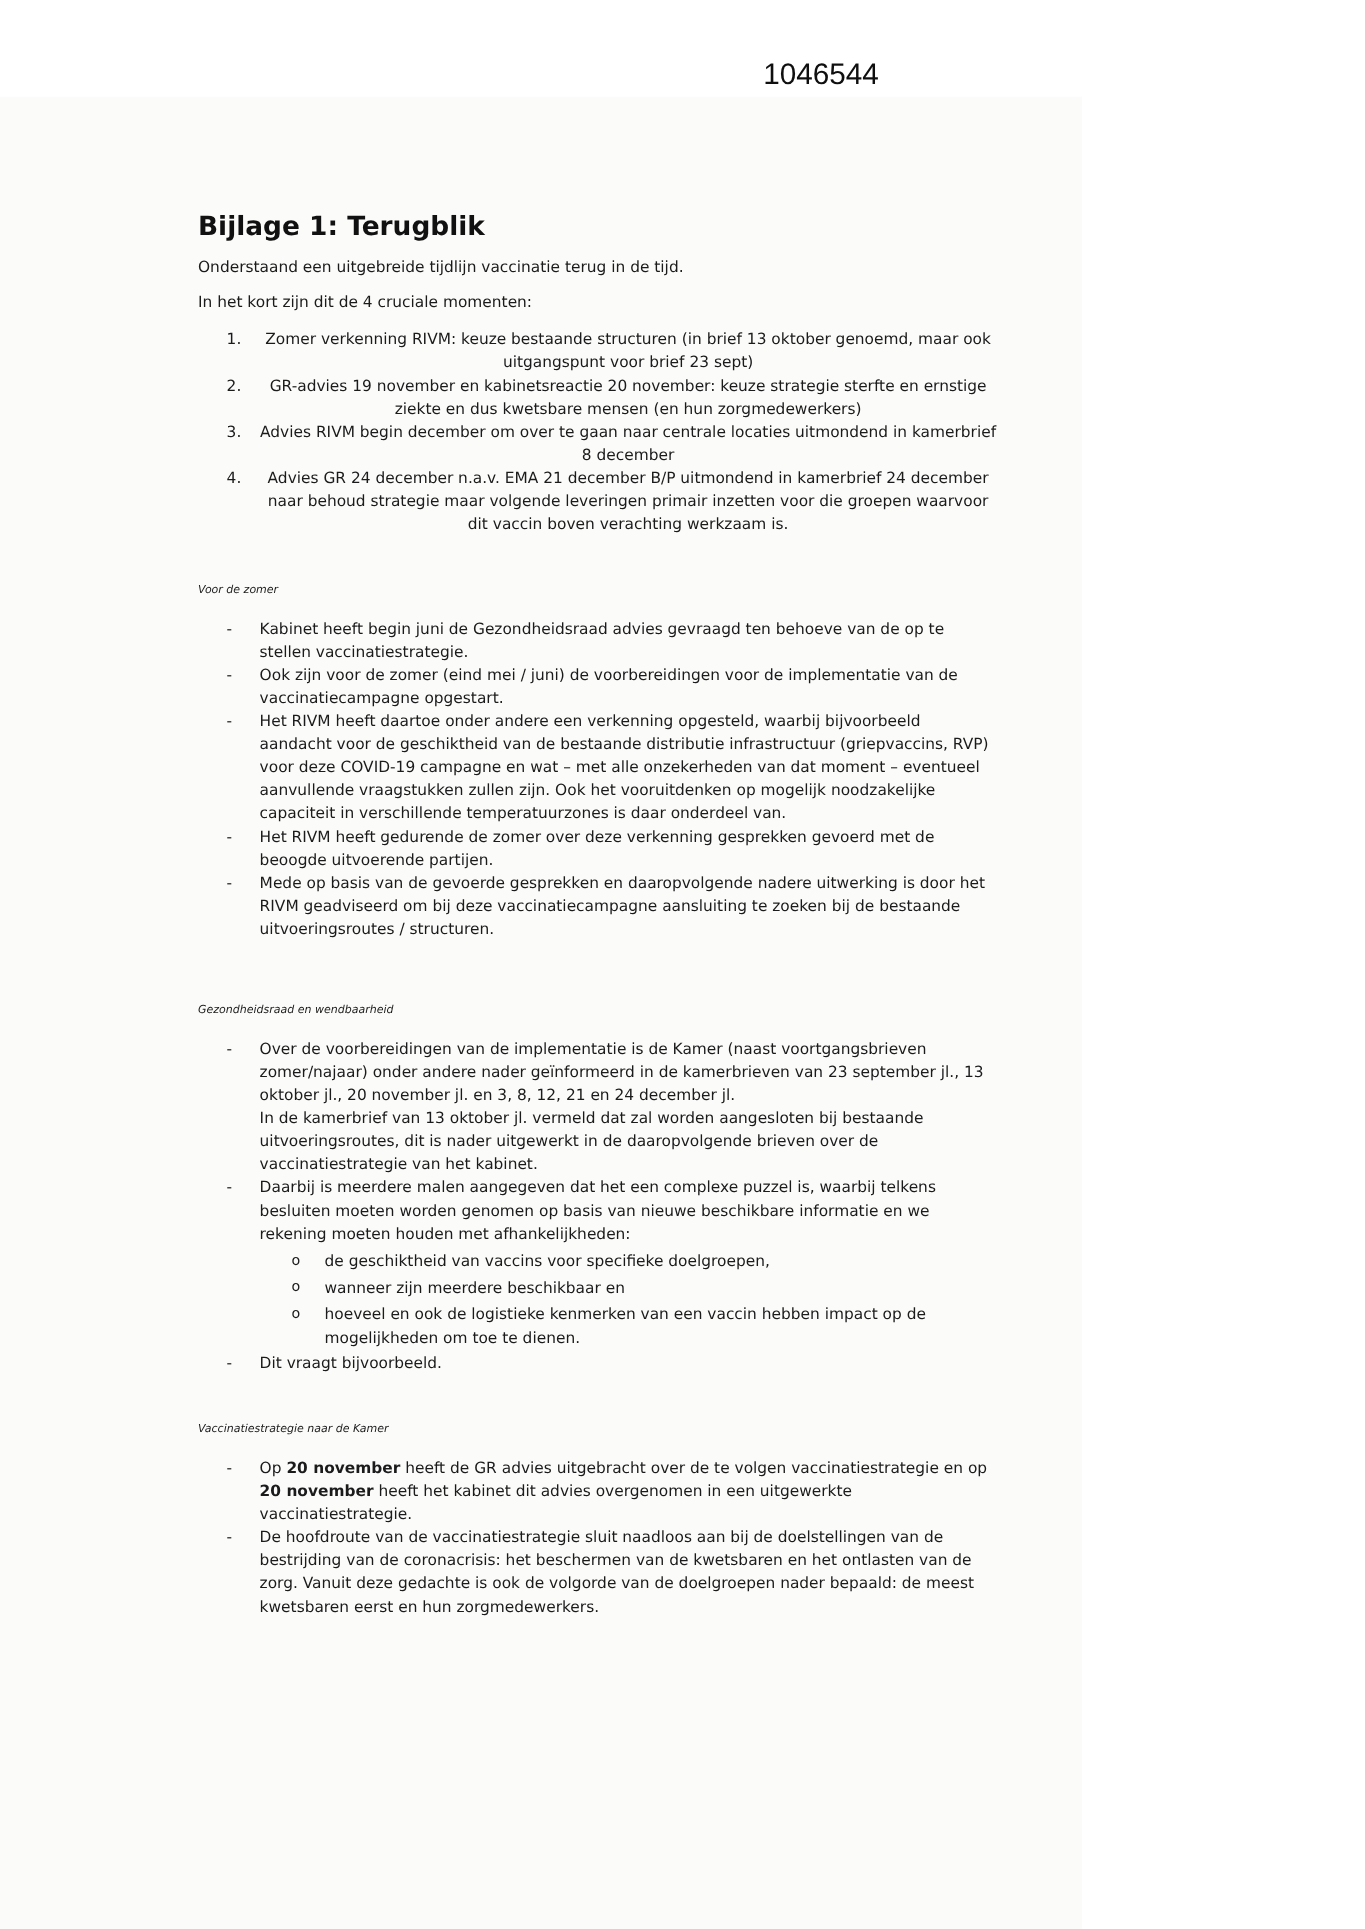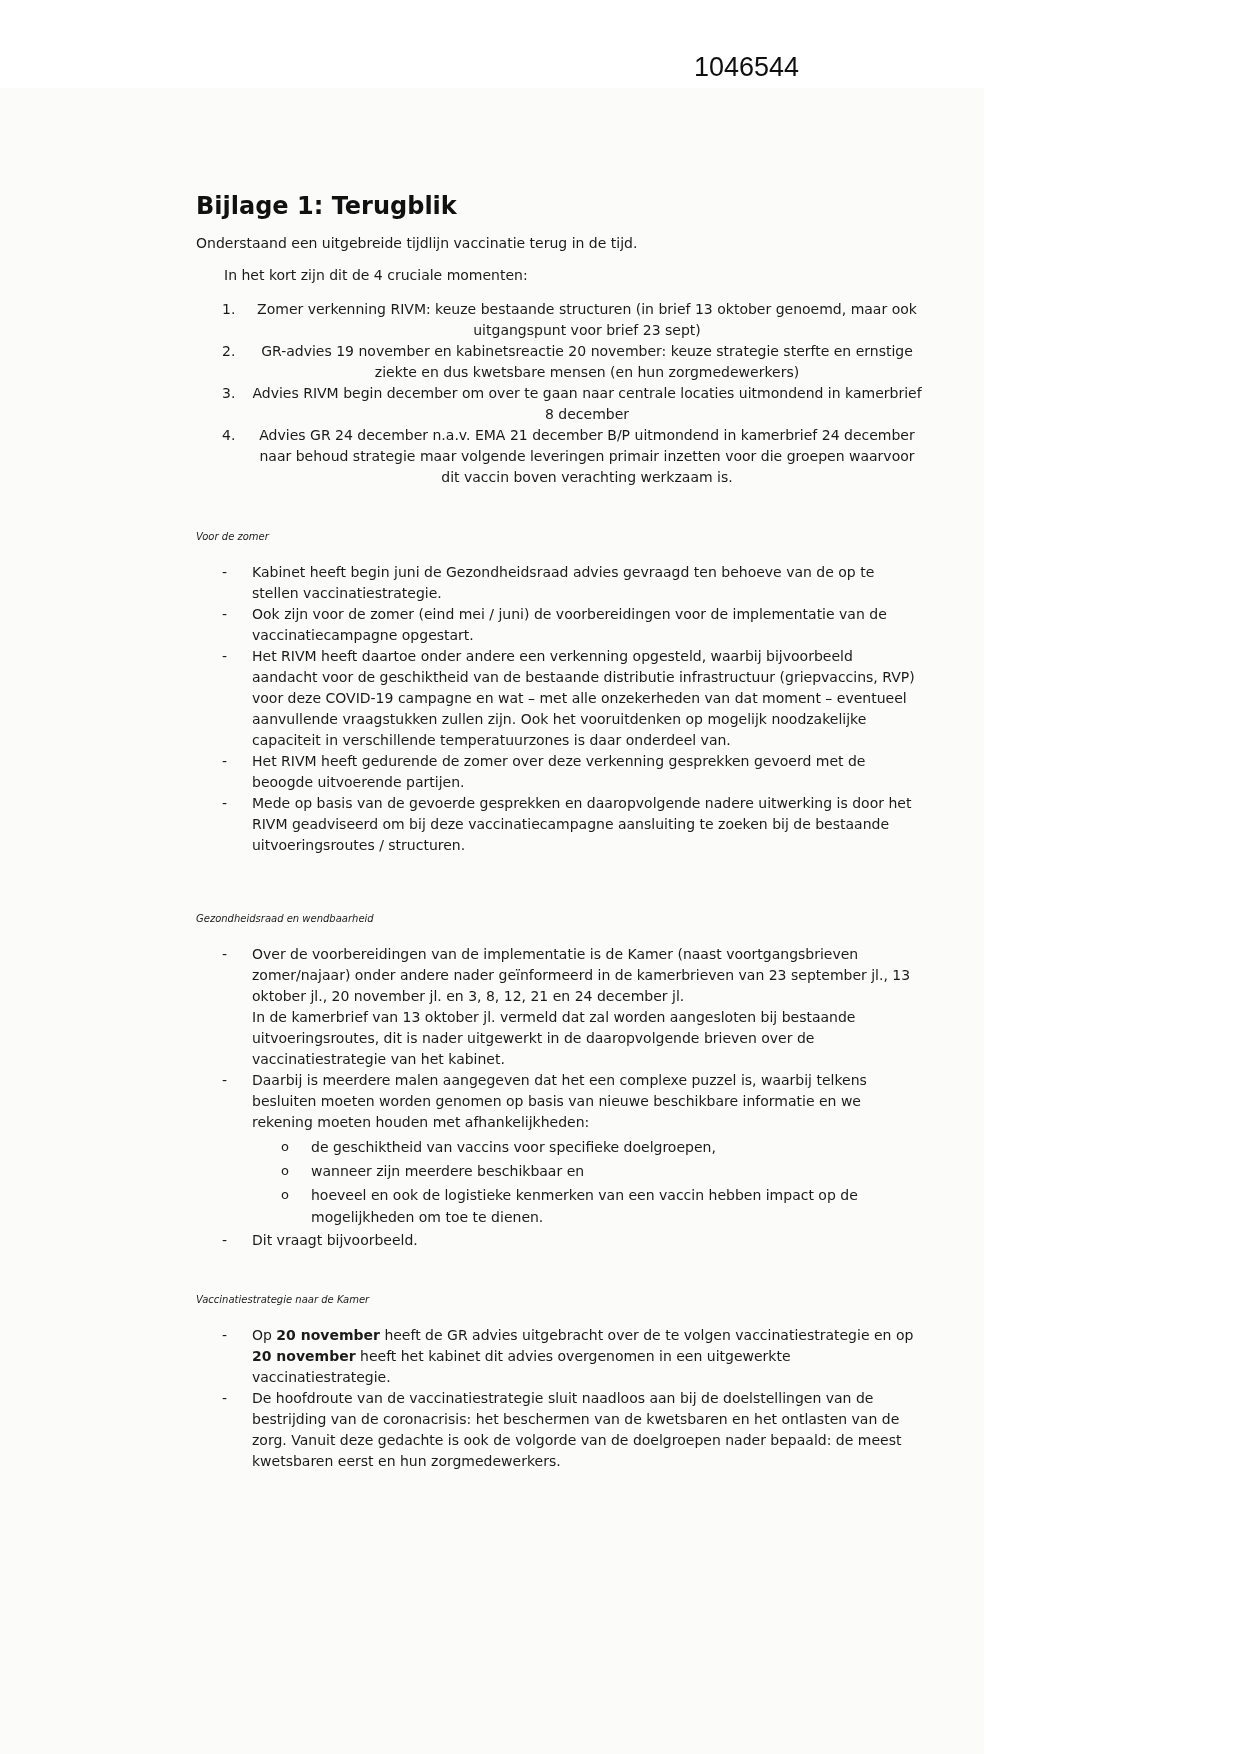--- a/index.html
+++ b/index.html
@@ -16,30 +16,30 @@
   .scan-tint {
     position:absolute; left:0; top:88px; right:0; bottom:0;
     background:#fbfbfa;
   }
   .doc-number {
     position:absolute; top:52px; right:185px;
     font-family:"Liberation Sans", sans-serif;
     font-size:27px; line-height:30px; color:#0f0f0f;
   }
   .content {
-    position:absolute; left:196px; top:192px; width:726px;
+    position:absolute; left:180px; top:192px; width:726px;
     font-size:14px; line-height:21px;
   }
   .title {
     font-size:24px; line-height:28px; font-weight:bold;
     color:#111; margin-bottom:13px;
     font-family:"DejaVu Sans", sans-serif;
   }
   .intro-1 { margin-bottom:11px; }
-  .intro-2 { margin-bottom:0;margin-left:28px; }
+  .intro-2 { margin-bottom:0; }
   .num-list { margin-top:13px; }
   .num-item { display:flex; }
   .num-item .marker {
     flex:0 0 30px; margin-left:26px; text-align:left;
   }
   .num-item .itext { flex:1;text-align:center; }
   .section-heading {
     font-style:italic; font-size:10px; line-height:21px;
     margin-top:38px; margin-bottom:15px; color:#1b1b1b;
   }

